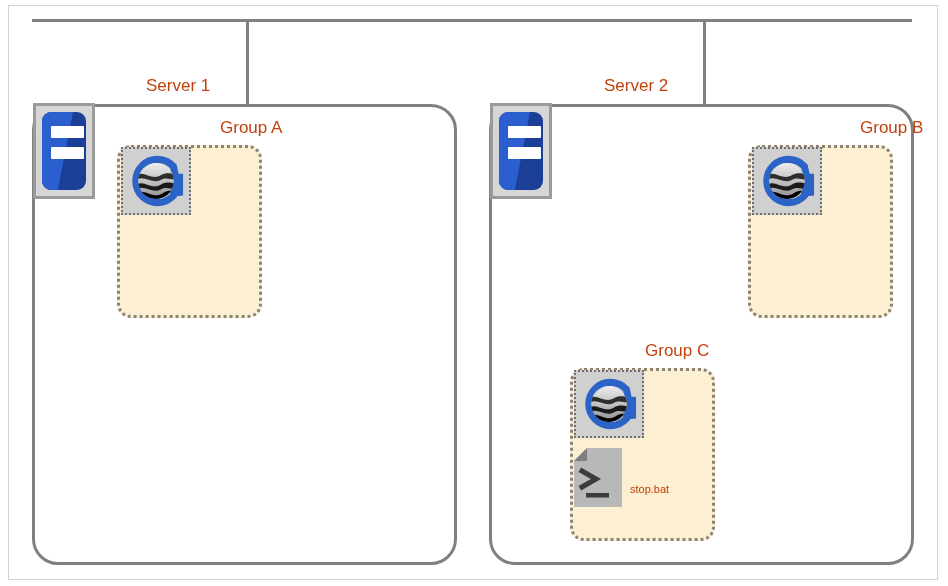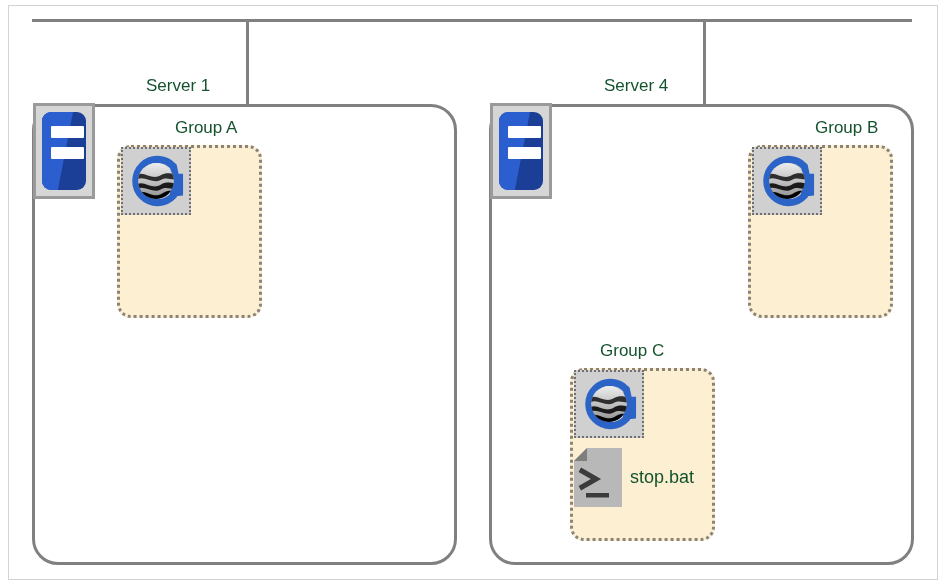--- a/index.html
+++ b/index.html
@@ -98,32 +98,34 @@
     position: absolute;
     background: #fcefd2;
     border: 3px dotted #8a8376;
     border-radius: 14px;
     box-sizing: border-box;
   }
 
   
   .label {
     position: absolute;
-    color: #14532d;
+    color: #c2410c;
     white-space: nowrap;
     line-height: 1;
   }
   .label-server {
     font-size: 17px;
   }
   .label-group {
     font-size: 17px;
+    margin-left: 45px;
   }
   .label-file {
-    font-size: 18px;
+    font-size: 11px;
+    margin-top: 16px;
   }
 
   
   .gf-icon {
     position: absolute;
     width: 70px;
     height: 68px;
     background: #d0d0d0;
     border: 2px dotted #6f6f6f;
     box-sizing: border-box;
@@ -144,21 +146,21 @@
 <div id="canvas">
 
   <div class="page-frame"></div>
 
   <div class="rail-h" style="left:32px; top:19px; width:880px;"></div>
   <div class="rail-v" style="left:246px; top:19px; height:86px;"></div>
   <div class="rail-v" style="left:703px; top:19px; height:86px;"></div>
 
   <div class="label label-server" style="left:146px; top:77px;">Server 1</div>
 
-  <div class="label label-server" style="left:604px; top:77px;">Server 4</div>
+  <div class="label label-server" style="left:604px; top:77px;">Server 2</div>
 
   <div class="server-box" style="left:32px; top:104px; width:425px; height:461px;"></div>
 
   <div class="server-icon" style="left:33px; top:103px;">
     <div class="server-icon-inner">
       <div class="server-bar b1"></div>
       <div class="server-bar b2"></div>
     </div>
   </div>
 

